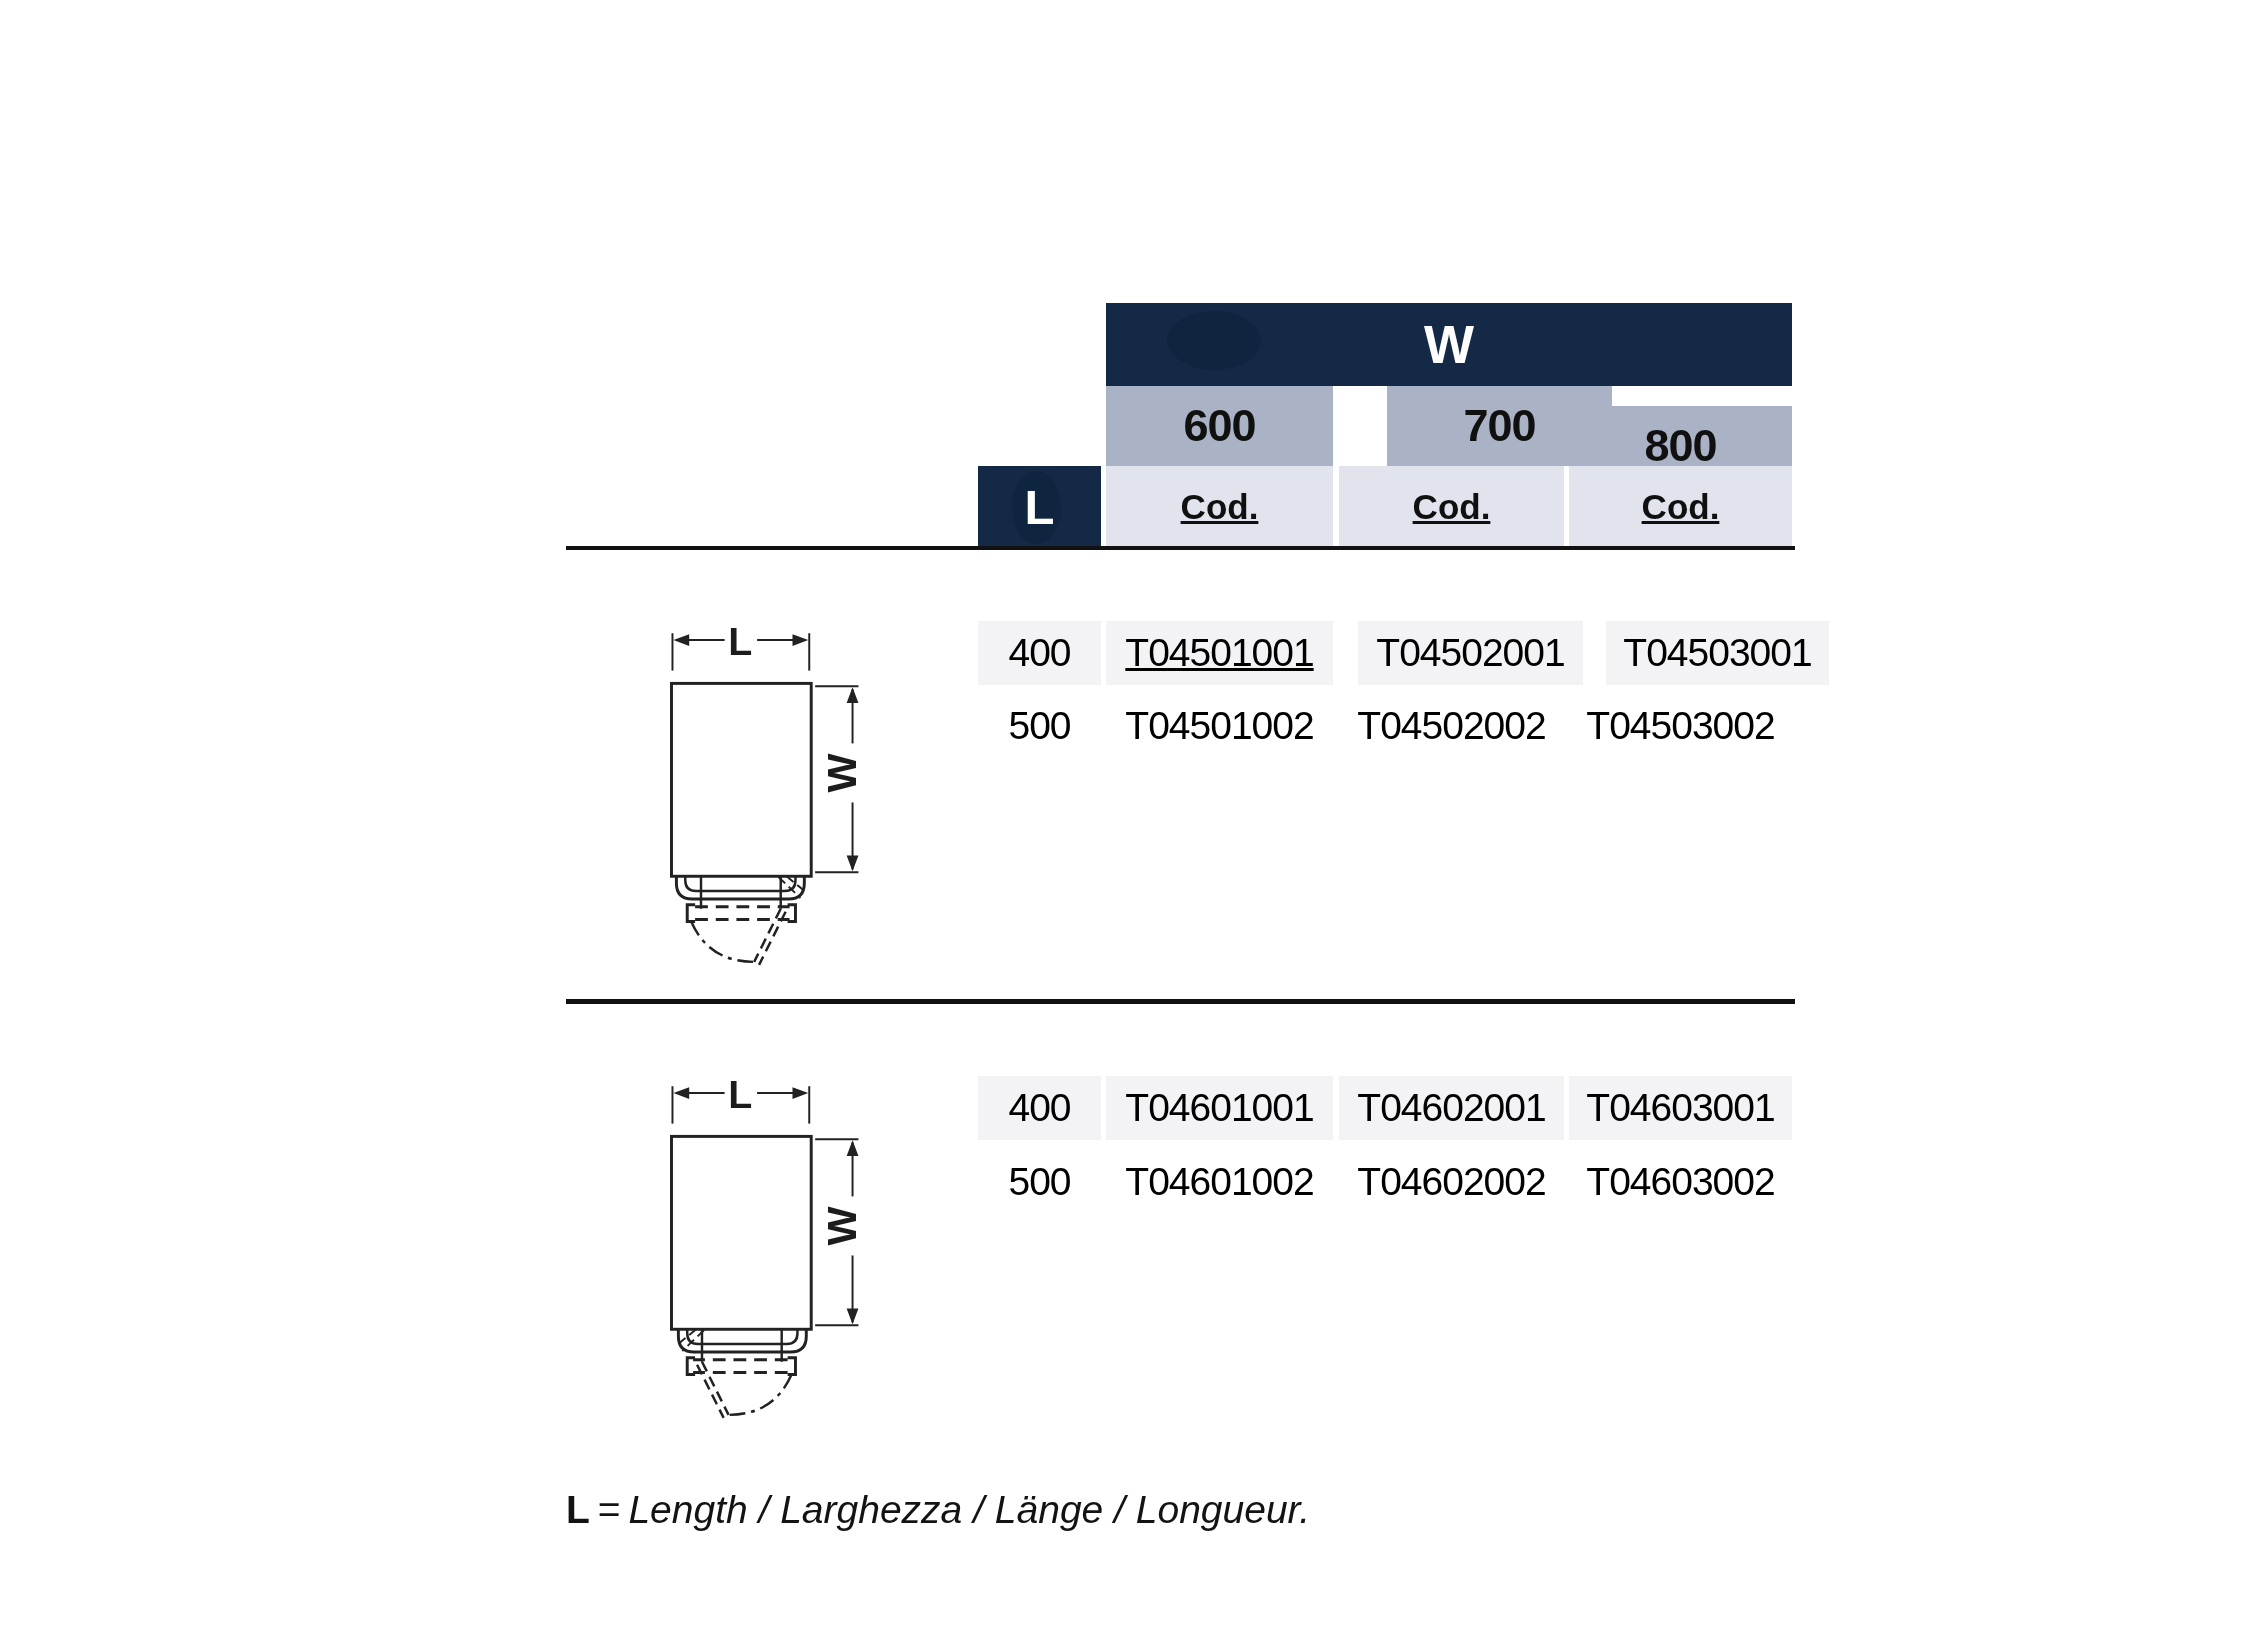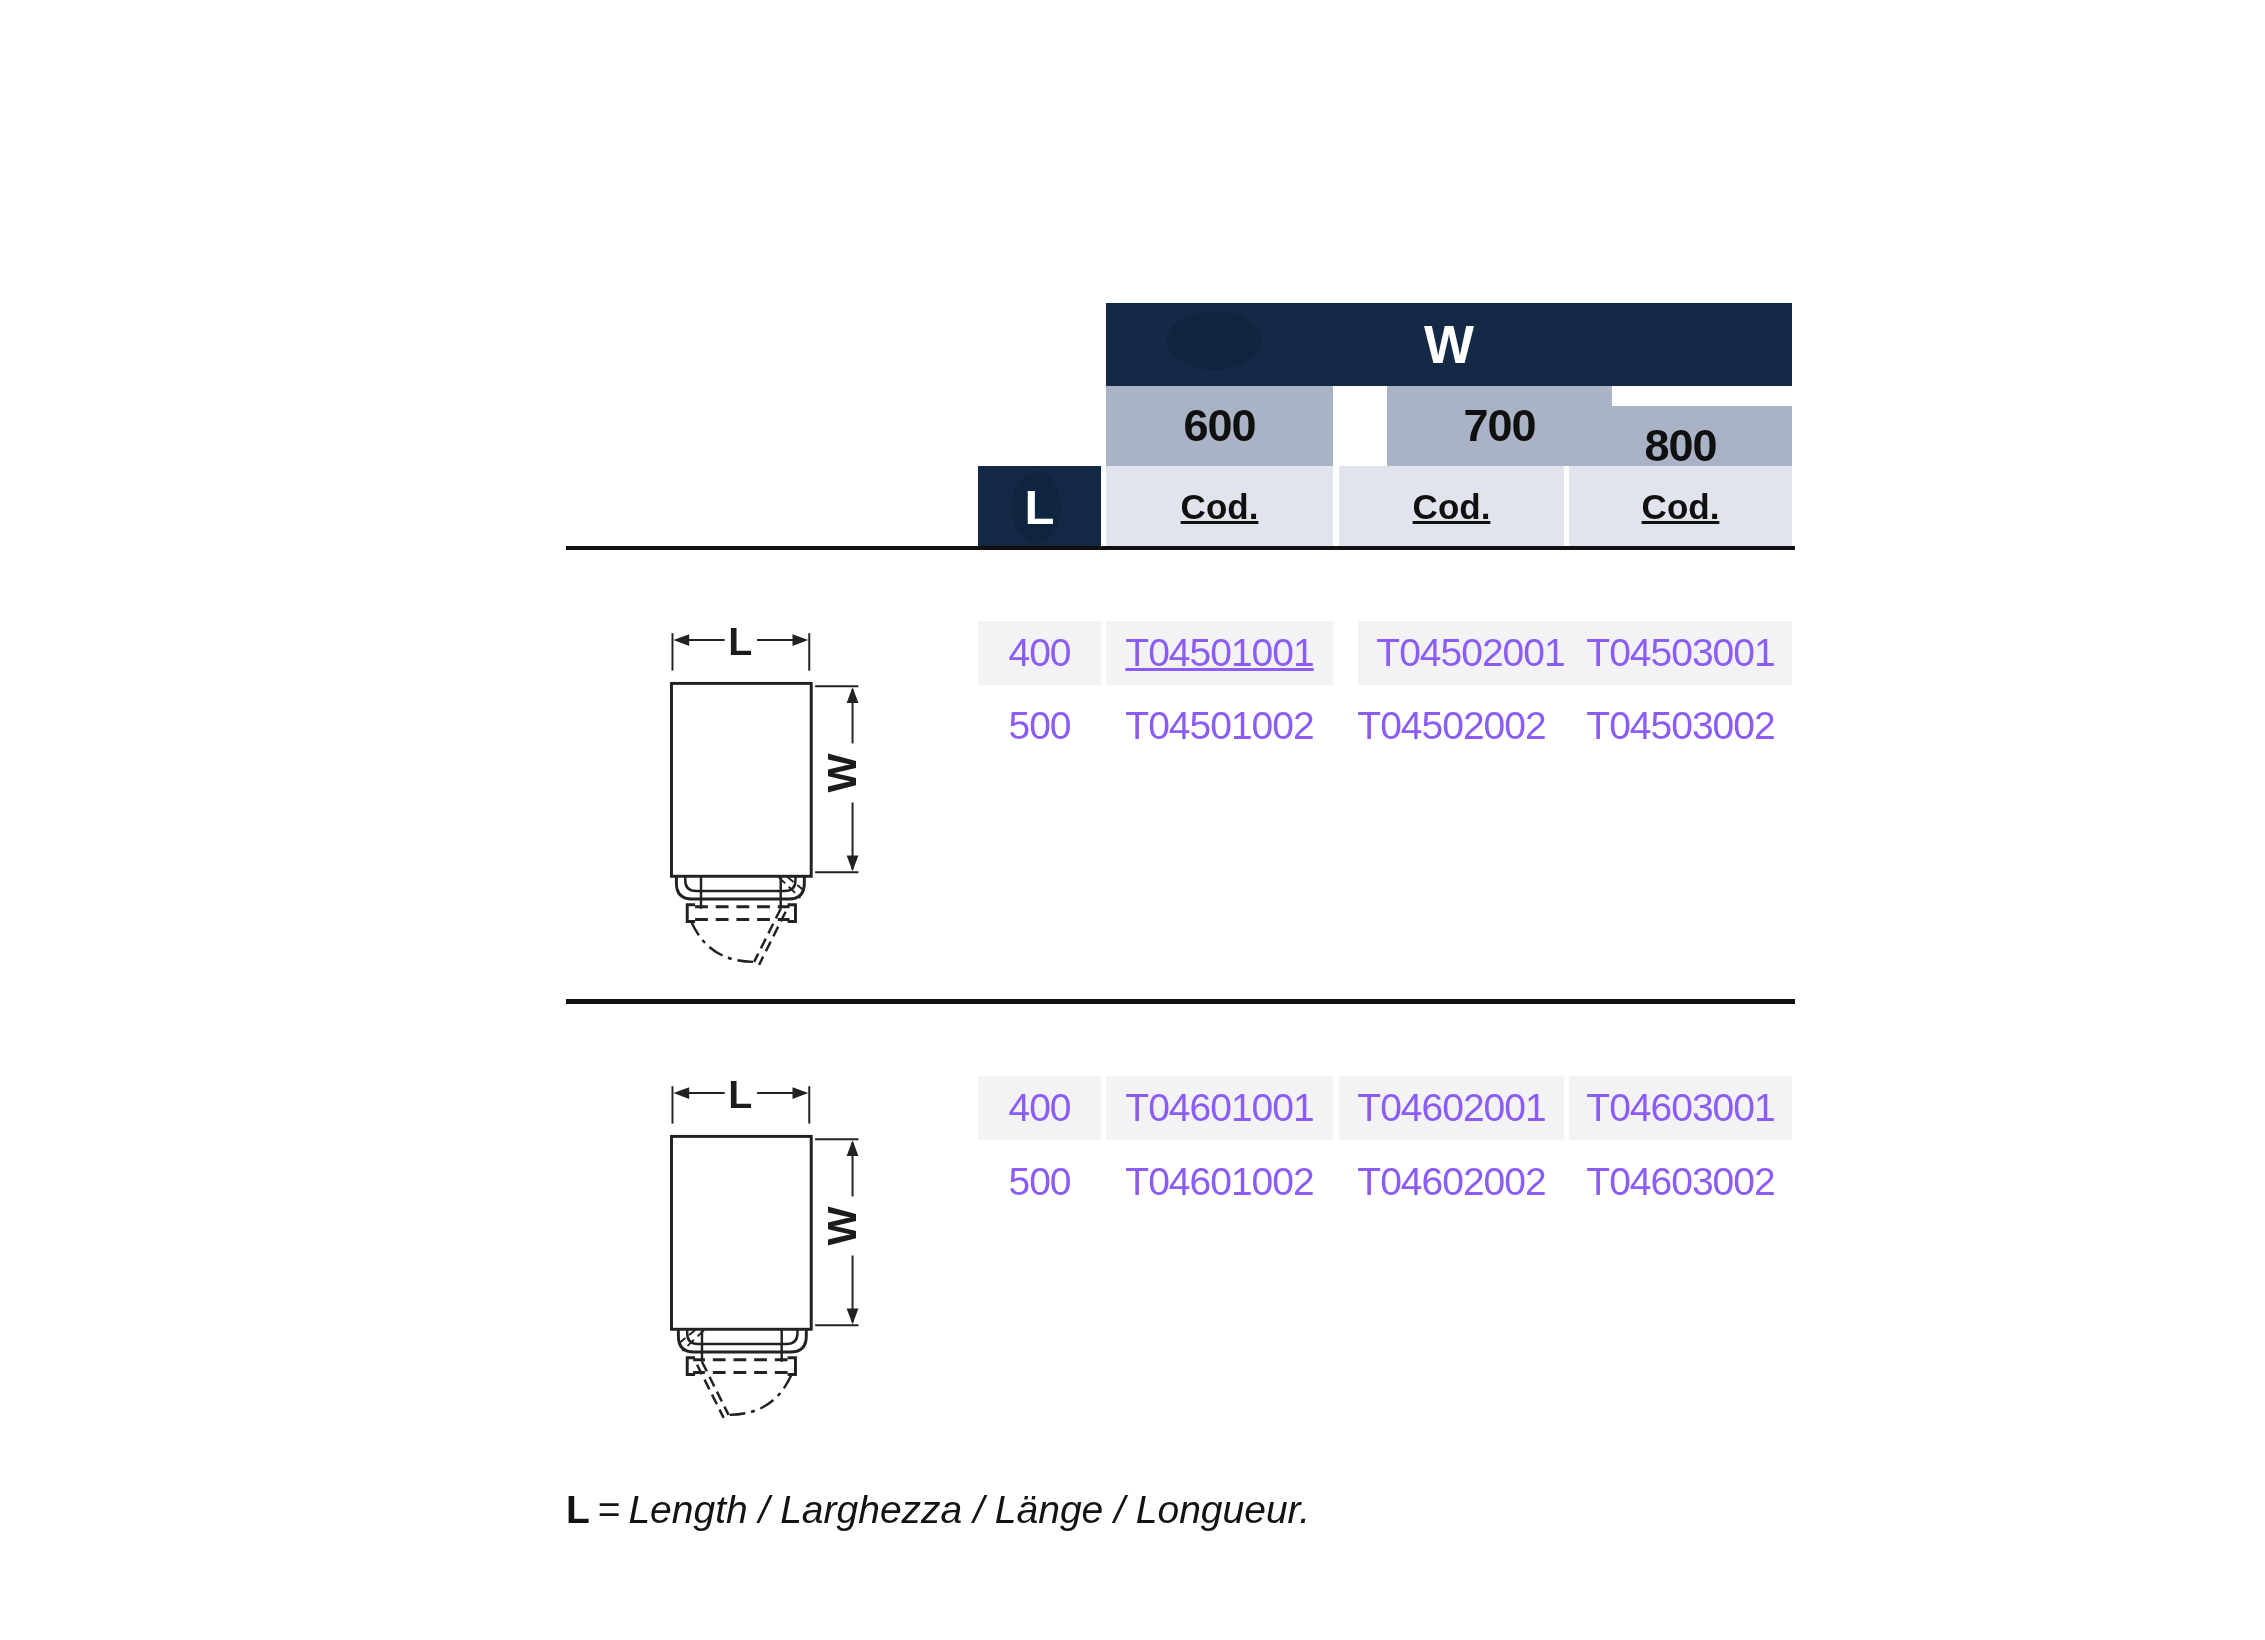--- a/index.html
+++ b/index.html
@@ -12,21 +12,21 @@
     box-sizing:border-box;white-space:nowrap;
   }
   .navy{background:#132946;color:#ffffff;}
   .band{background:#aab3c5;color:#101010;}
   .codband{background:#e2e4ed;color:#101010;text-decoration:underline;}
   .rowalt{background:#f3f3f5;}
   .w-title{font-size:53px;font-weight:bold;letter-spacing:0px;}
   .col-num{font-size:45px;font-weight:bold;letter-spacing:-1px;}
   .cod{font-size:35px;font-weight:bold;}
   .l-title{font-size:49px;font-weight:bold;}
-  .val{font-size:39px;letter-spacing:-1px;color:#8b5cf6;text-align:center;}
+  .val{font-size:39px;letter-spacing:-1px;color:#000000;text-align:center;}
   .rule{position:absolute;background:#111;}
   .blob{position:absolute;background:#0c2038;border-radius:50%;opacity:.55;}
   .legend{position:absolute;left:566px;top:1484px;font-size:39px;line-height:51px;color:#131313;}
   .legend .term{font-weight:bold;font-style:normal;}
   .legend .eq{font-style:normal;padding:0 7.9px;}
   .legend .def{font-style:italic;}
   svg{position:absolute;overflow:visible;}
   svg text{font-family:"Liberation Sans",sans-serif;font-weight:bold;fill:#1c1c1c;}
 </style>
 </head>
@@ -67,21 +67,21 @@
 
   <div class="cell rowalt val" style="left:978px;top:621px;width:123px;height:64px;">
       <span>400</span>
     </div>
   <div class="cell rowalt val" style="left:1106px;top:621px;width:227px;height:64px;text-decoration:underline;">
       <span>T04501001</span>
     </div>
   <div class="cell rowalt val" style="left:1358px;top:621px;width:225px;height:64px;">
       <span>T04502001</span>
     </div>
-  <div class="cell rowalt val" style="left:1569px;top:621px;width:223px;height:64px;">
+  <div class="cell rowalt val" style="left:1606px;top:621px;width:223px;height:64px;">
       <span>T04503001</span>
     </div>
 
   <div class="cell val" style="left:978px;top:694px;width:123px;height:64px;">
       <span>500</span>
     </div>
   <div class="cell val" style="left:1106px;top:694px;width:227px;height:64px;">
       <span>T04501002</span>
     </div>
   <div class="cell val" style="left:1339px;top:694px;width:225px;height:64px;">

